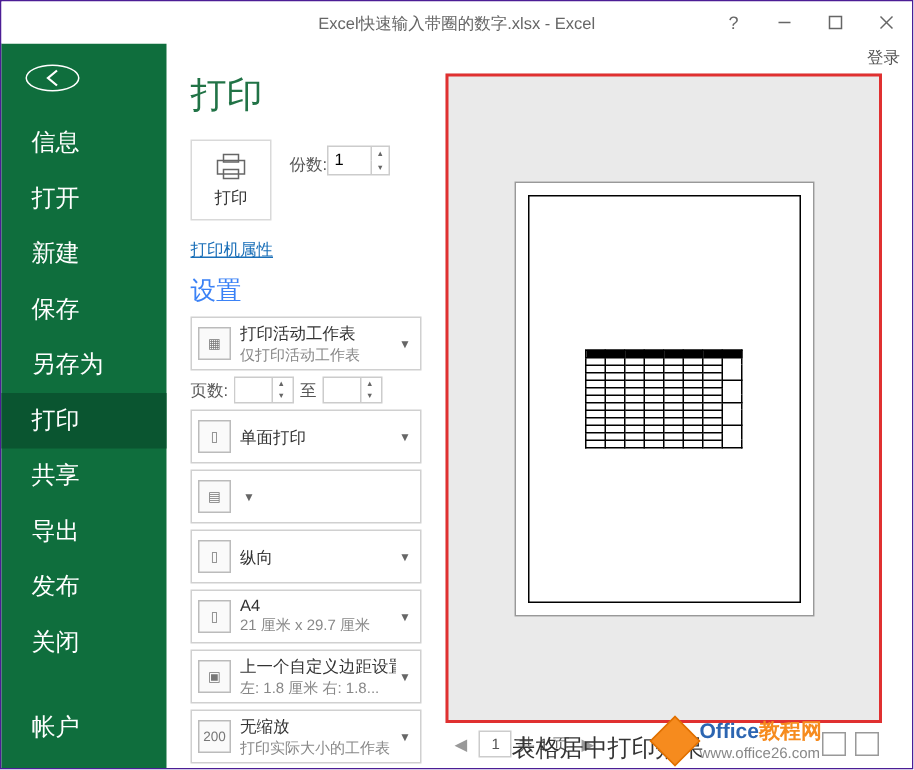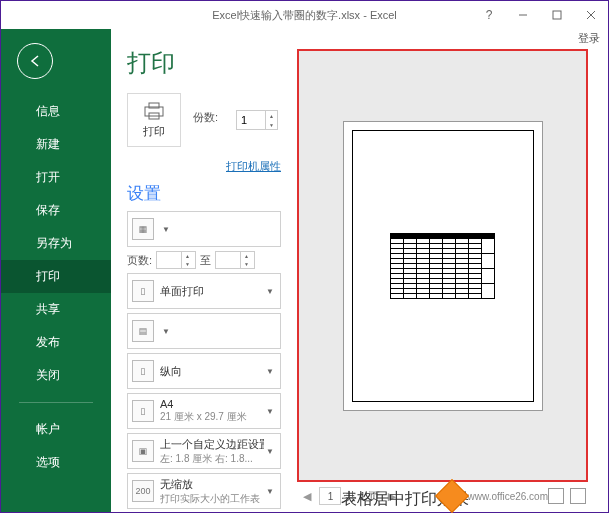--- a/index.html
+++ b/index.html
@@ -8,36 +8,36 @@
     .titlebar { height: 28px; background: #fff; display: flex; align-items: center; position: relative; }
     .title-text { position: absolute; left: 50%; transform: translateX(-50%); font-size: 11px; color: #666; }
     .window-controls { position: absolute; right: 0; display: flex; }
     .win-ctrl { width: 34px; height: 28px; display: flex; align-items: center; justify-content: center; color: #666; font-size: 12px; }
     .win-ctrl svg { stroke: #666; fill: none; stroke-width: 1; }
     .signin { position: absolute; right: 8px; top: 30px; font-size: 11px; color: #555; }
     .main { display: flex; height: calc(100% - 28px); }
     .sidebar { width: 110px; background: #0f6e3d; color: #fff; display: flex; flex-direction: column; }
     .back-btn { width: 36px; height: 36px; border: 1.5px solid #fff; border-radius: 50%; margin: 14px 0 16px 16px; display: flex; align-items: center; justify-content: center; }
     .back-btn svg { stroke: #fff; fill: none; stroke-width: 1.5; }
-    .nav-item { padding: 8px 35px; font-size: 12px; cursor: pointer; }
+    .nav-item { padding: 8px 20px; font-size: 16px; cursor: pointer; }
     .nav-item.active { background: #0a5530; }
     .nav-sep { height: 1px; background: rgba(255,255,255,0.25); margin: 10px 18px; }
     .content { flex: 1; display: flex; }
     .settings-panel { width: 180px; padding: 18px 10px 10px 16px; display: flex; flex-direction: column; overflow: hidden; }
     .page-title { font-size: 24px; font-weight: 300; color: #217346; margin-bottom: 14px; }
     .print-btn-block { display: flex; align-items: flex-start; gap: 12px; margin-bottom: 12px; }
     .print-btn { width: 54px; height: 54px; border: 1px solid #d9d9d9; display: flex; flex-direction: column; align-items: center; justify-content: center; gap: 4px; }
     .print-btn-label { font-size: 11px; color: #333; }
-    .copies-row { display: flex; align-items: flex-start; gap: 18px; margin-top: 17px; }
+    .copies-row { display: flex; align-items: flex-end; gap: 0; margin-top: 4px; }
     .copies-label { font-size: 11px; color: #555; }
     .spinner { width: 42px; height: 20px; border: 1px solid #ccc; display: flex; }
     .spinner-val { flex: 1; display: flex; align-items: center; padding-left: 4px; font-size: 11px; }
     .spinner-btns { width: 12px; display: flex; flex-direction: column; }
     .spinner-up, .spinner-down { flex: 1; border-left: 1px solid #ccc; display: flex; align-items: center; justify-content: center; font-size: 5px; color: #666; }
-    .link-right { text-align: right; font-size: 11px; color: #1a6fb8; margin-bottom: 8px; text-decoration: underline; cursor: pointer; }
+    .link-right { font-size: 11px; color: #1a6fb8; margin-bottom: 8px; text-decoration: underline; cursor: pointer; }
     .section-title { font-size: 17px; font-weight: 300; color: #3b82f6; margin-bottom: 6px; }
     .dropdown { border: 1px solid #d0d0d0; margin-bottom: 4px; display: flex; align-items: center; padding: 4px; position: relative; min-height: 36px; }
     .dropdown-icon { width: 22px; height: 22px; border: 1px solid #bbb; margin-right: 6px; display: flex; align-items: center; justify-content: center; font-size: 9px; color: #777; flex-shrink: 0; background: #fafafa; }
     .dd-text { flex: 1; overflow: hidden; }
     .dd-main { font-size: 11px; color: #333; white-space: nowrap; }
     .dd-sub { font-size: 10px; color: #888; white-space: nowrap; }
     .dd-arrow { font-size: 8px; color: #666; padding: 0 2px; }
     .pages-row { display: flex; align-items: center; gap: 4px; margin-bottom: 4px; font-size: 11px; color: #555; }
     .page-spin { width: 40px; height: 18px; border: 1px solid #ccc; display: flex; }
     .page-spin input { border: none; width: 24px; font-size: 10px; padding-left: 2px; }
@@ -92,26 +92,27 @@
 
   <div class="main">
     <div class="sidebar">
       <div class="back-btn">
         <svg width="16" height="16">
             <path d="M11 3 L5 8 L11 13"></path>
           </svg>
       </div>
       <div id="nav-list">
           <div class="nav-item">信息</div>
+          <div class="nav-item">打开</div>
           <div class="nav-item">新建</div>
-          <div class="nav-item">打开</div>
           <div class="nav-item">保存</div>
           <div class="nav-item">另存为</div>
           <div class="nav-item active">打印</div>
           <div class="nav-item">共享</div>
+          <div class="nav-item">导出</div>
           <div class="nav-item">发布</div>
           <div class="nav-item">关闭</div>
         </div>
       <div class="nav-sep"></div>
       <div id="nav-list2">
           <div class="nav-item">帐户</div>
           <div class="nav-item">选项</div>
         </div>
     </div>
 
@@ -137,20 +138,24 @@
                 </div>
             </div>
           </div>
         </div>
 
         <div class="link-right">打印机属性</div>
         <div class="section-title">设置</div>
 
         <div class="dropdown">
           <div class="dropdown-icon">▦</div>
+          <div class="dd-text">
+              <div class="dd-main">打印活动工作表</div>
+              <div class="dd-sub">仅打印活动工作表</div>
+            </div>
           <div class="dd-arrow">▼</div>
         </div>
 
         <div class="pages-row">
           <span>页数:</span>
           <div class="page-spin">
               <input style="">
               <div class="spinner-btns">
                 <div class="spinner-up">▲</div>
                 <div class="spinner-down">▼</div>
@@ -357,16 +362,17 @@
           </div>
         </div>
       </div>
     </div>
   </div>
 
   <div class="caption">表格居中打印效果</div>
   <div class="watermark">
     <div class="wm-cube"></div>
     <div>
+      <span class="wm-text"><span class="wm-blue">Office</span><span class="wm-orange">教程网</span></span>
       <div class="wm-sub">www.office26.com</div>
     </div>
   </div>
 </div>
 
 </body></html>

